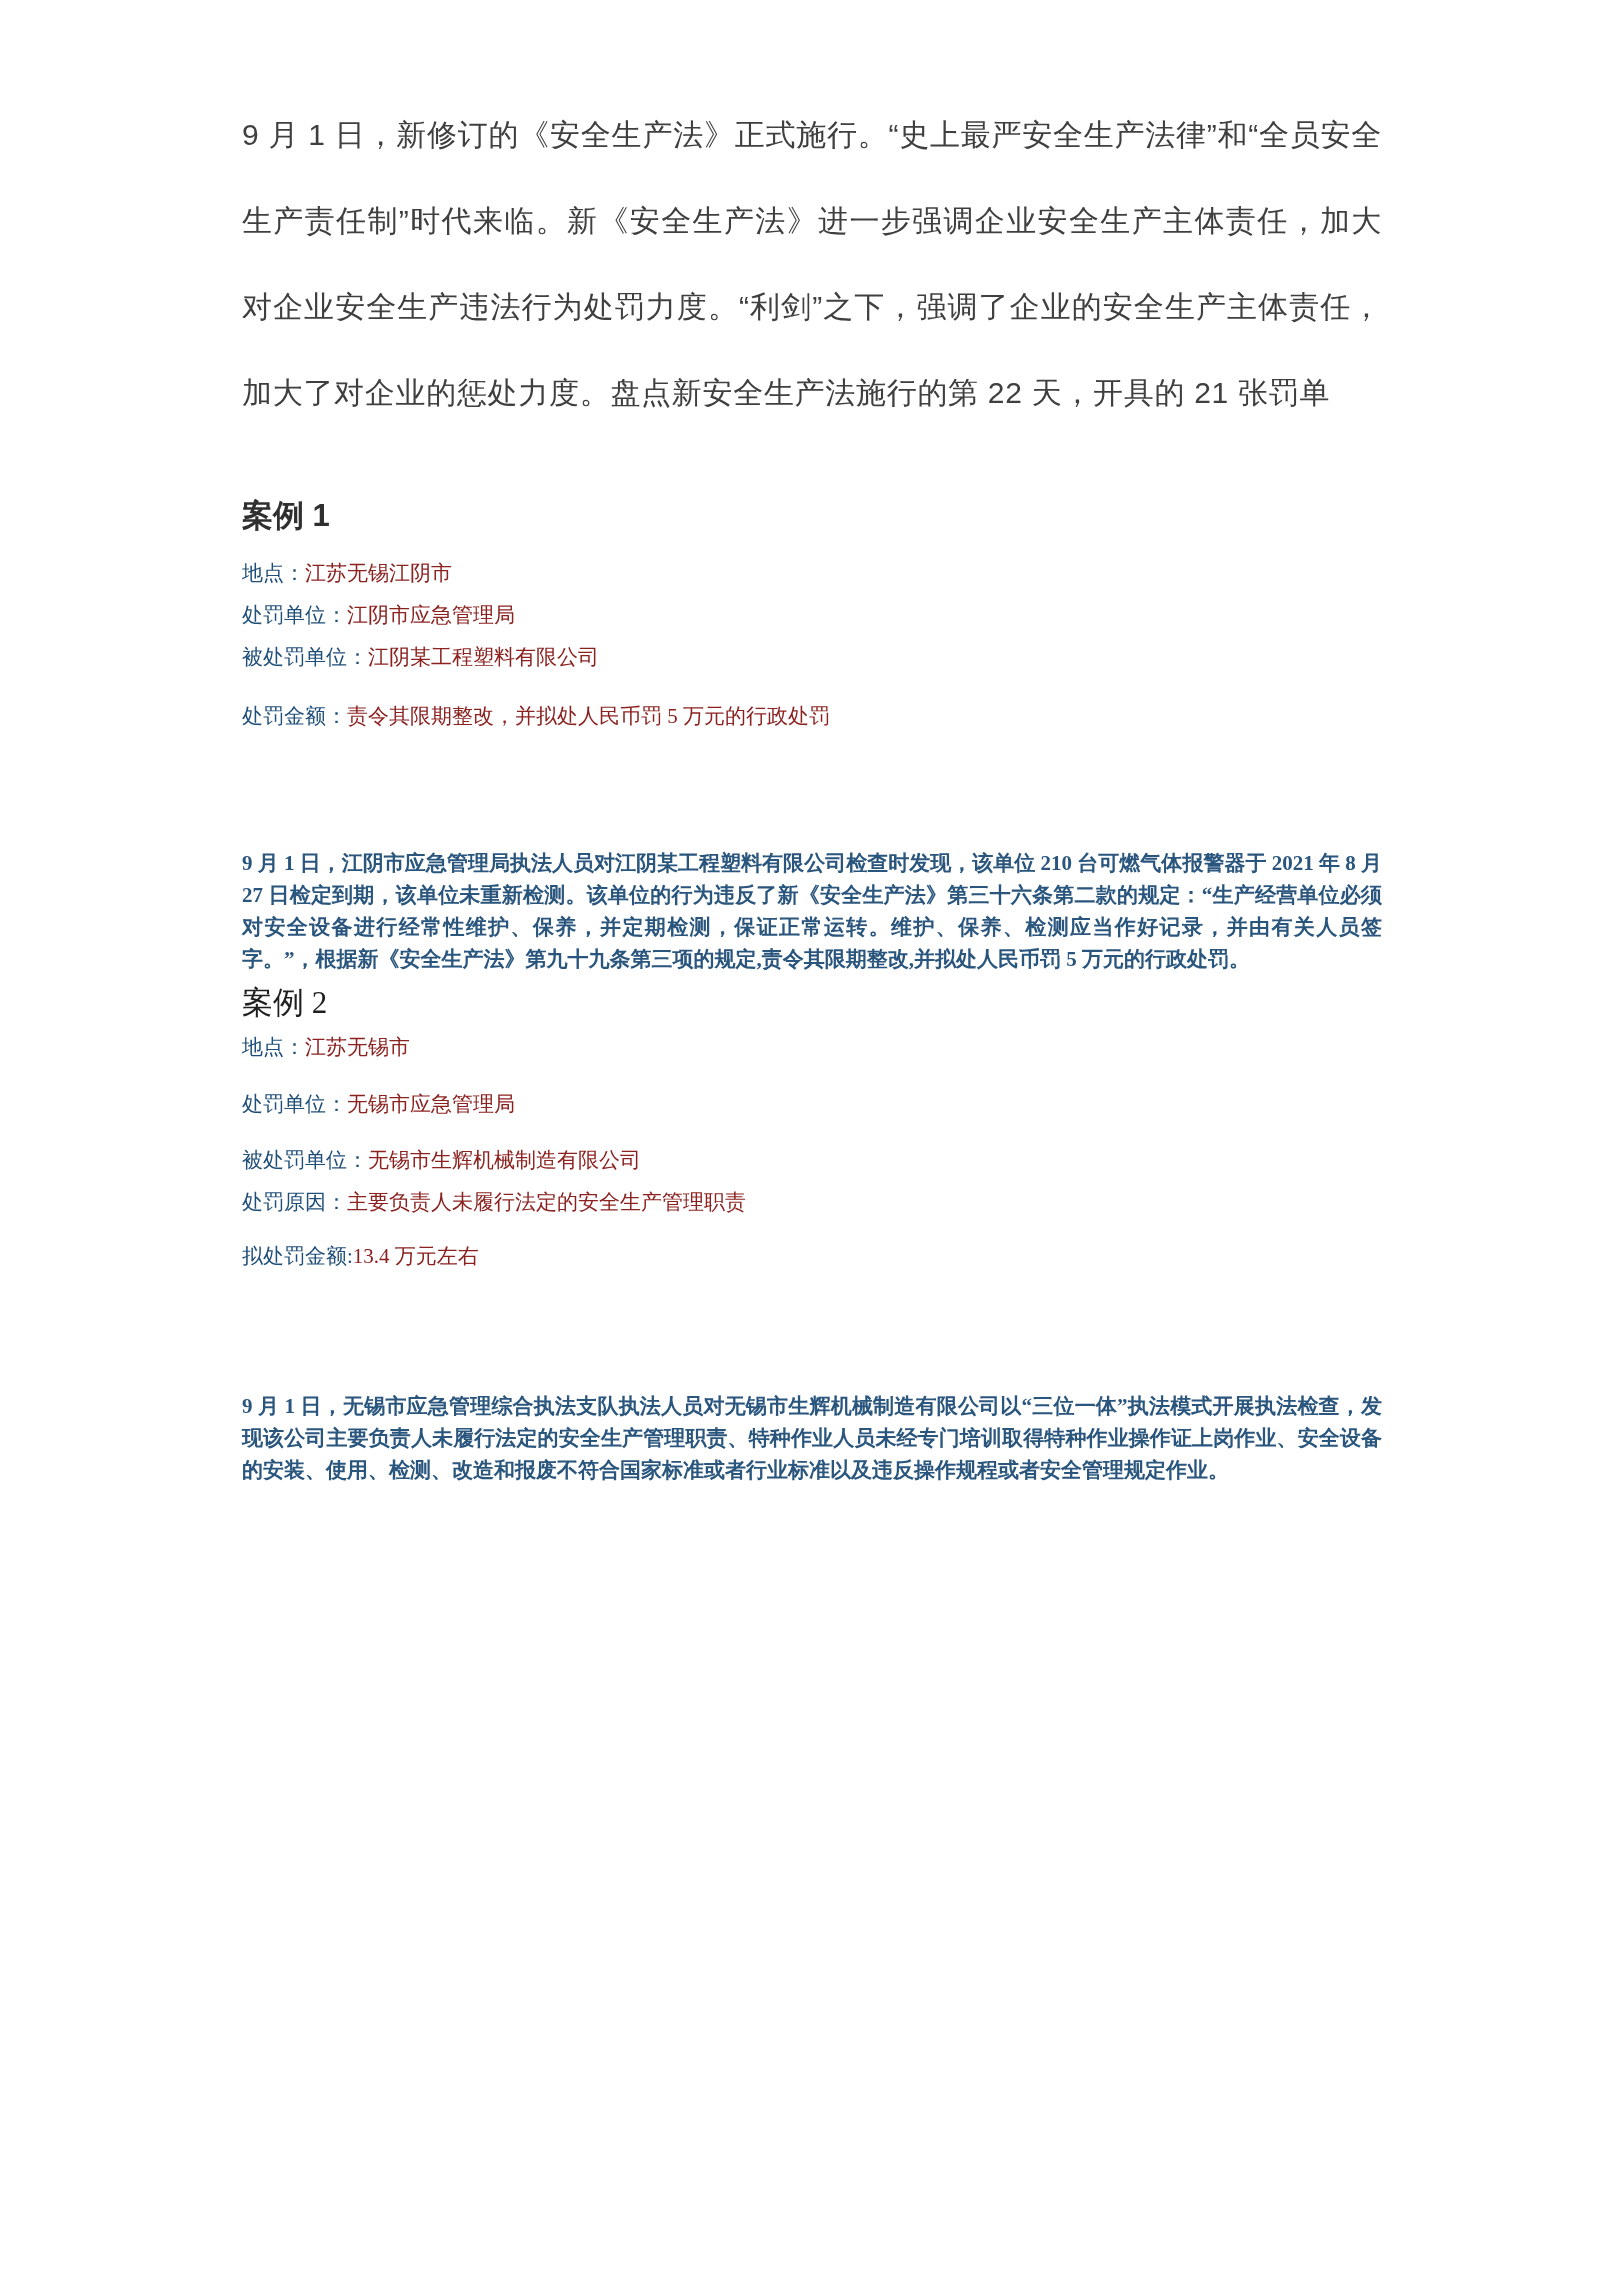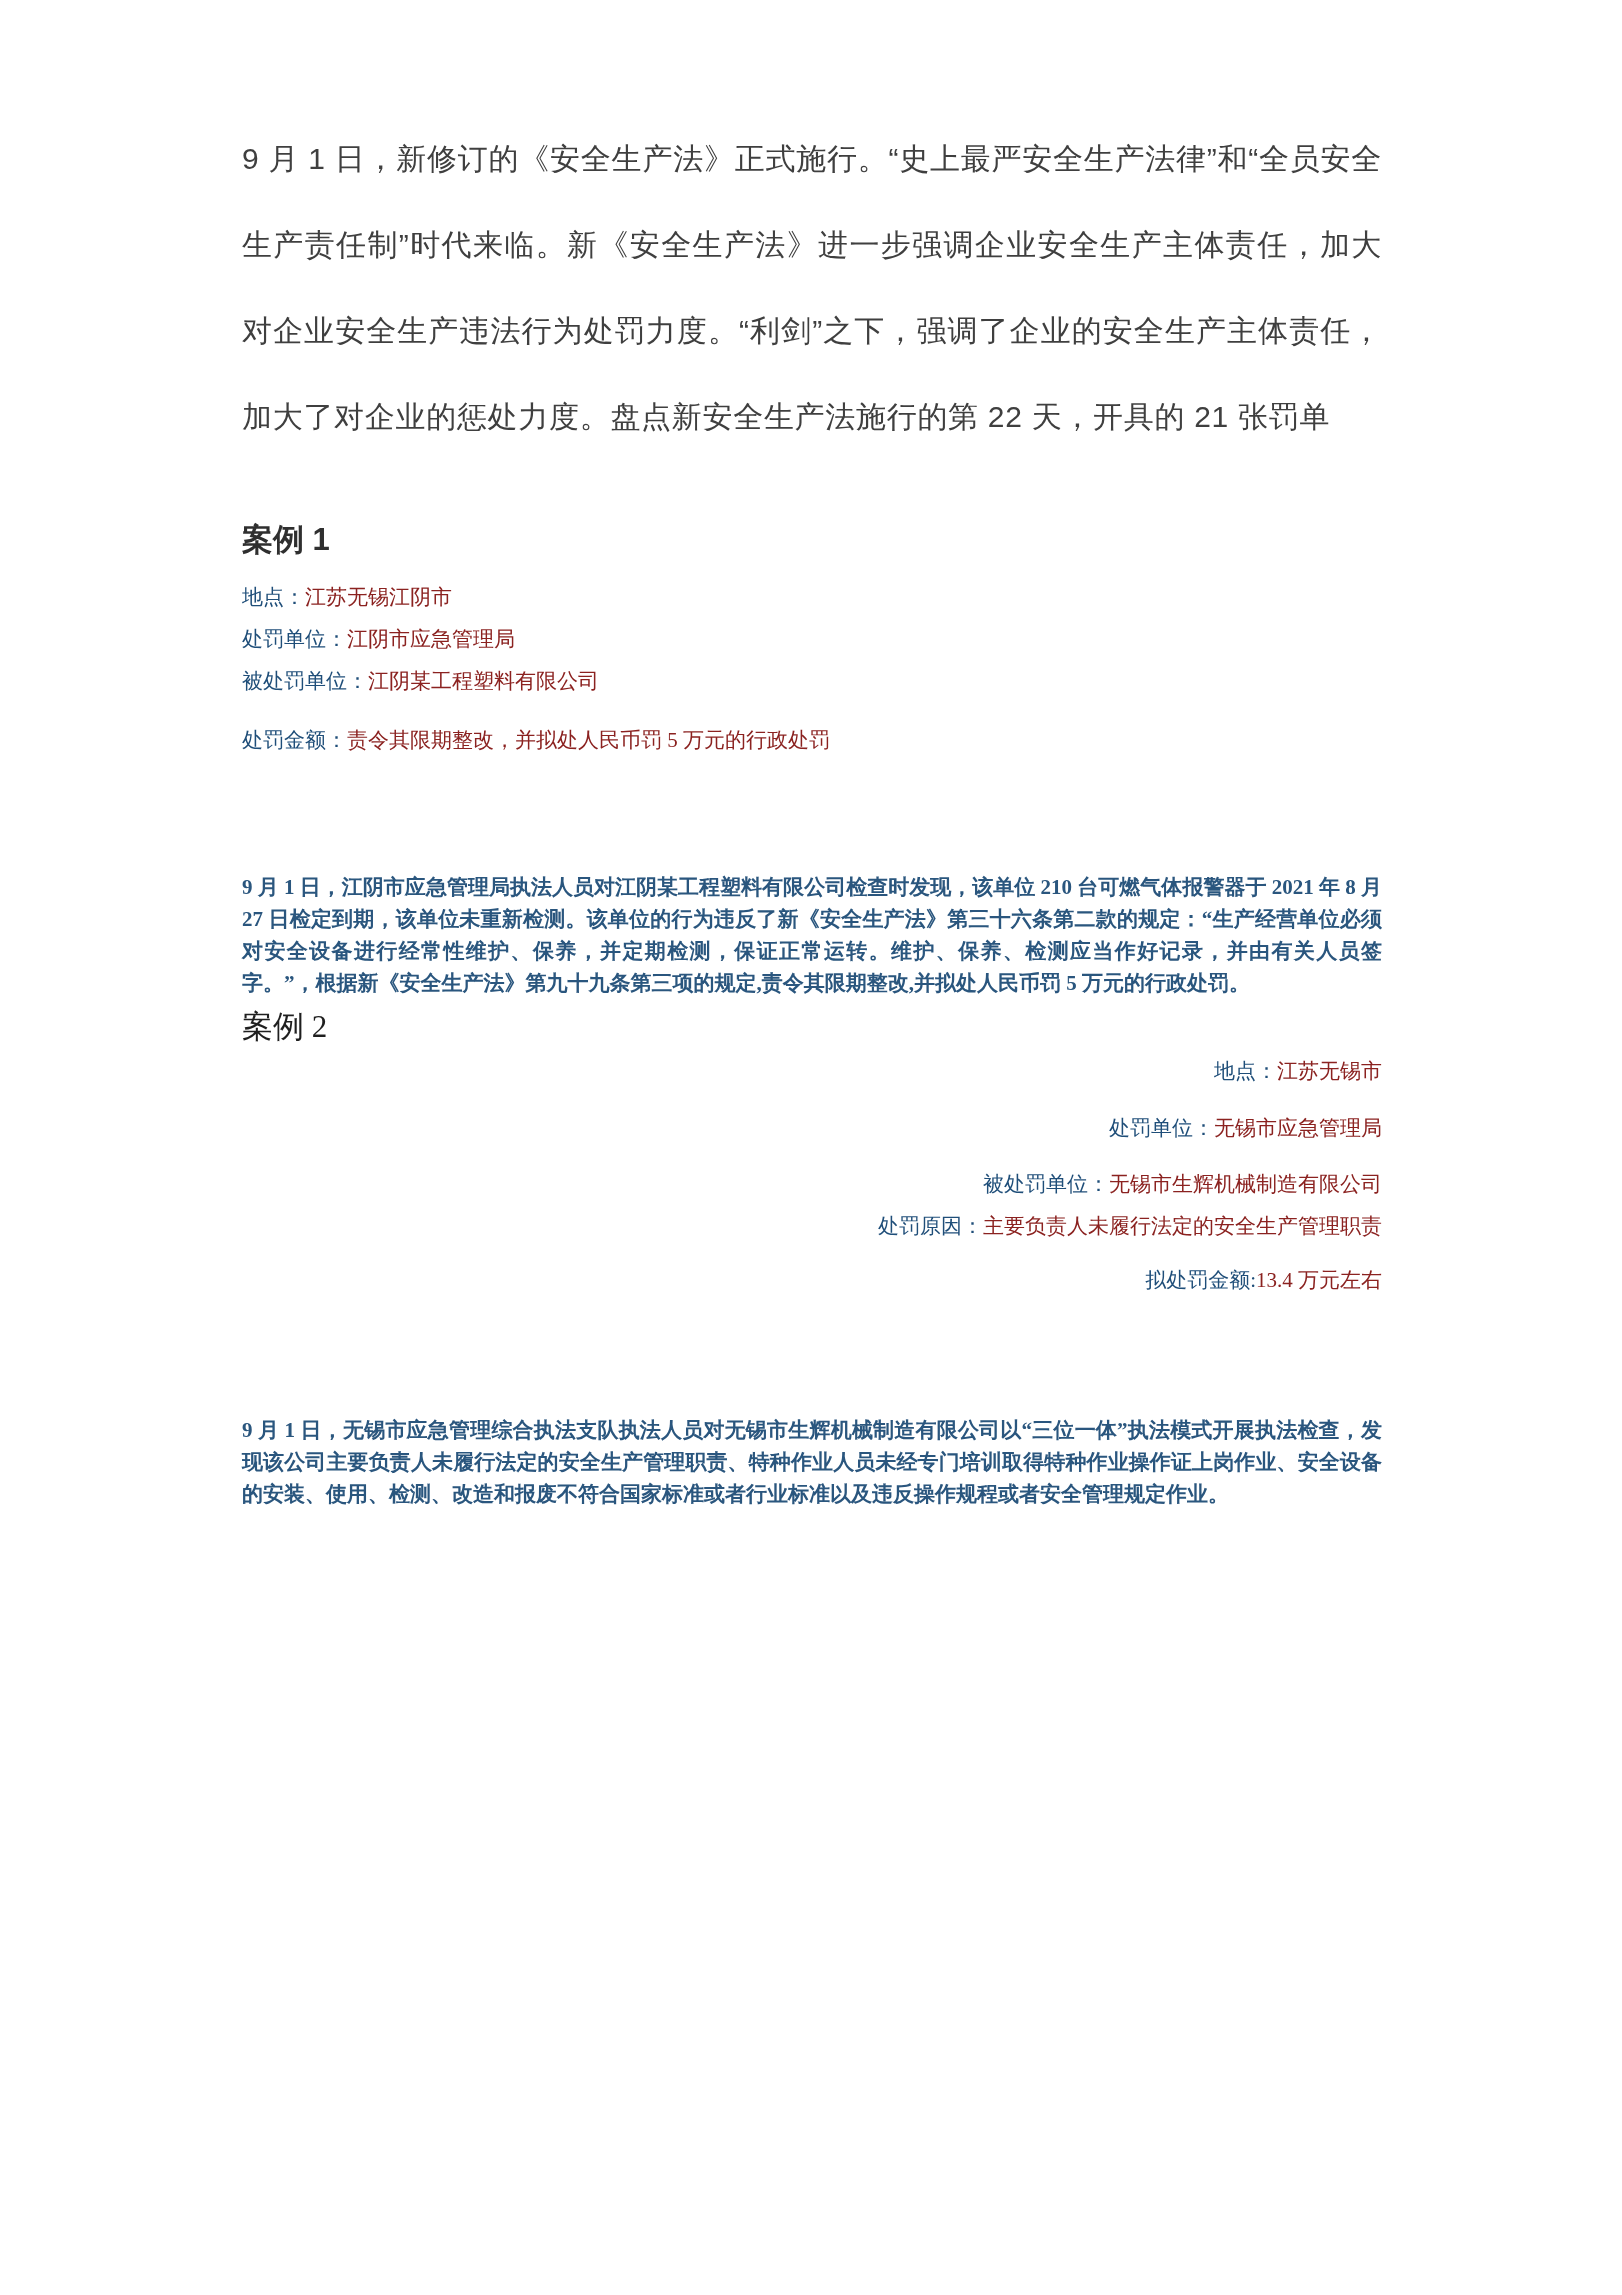--- a/index.html
+++ b/index.html
@@ -6,21 +6,21 @@
     margin: 0;
     padding: 0;
     background: #ffffff;
   }
   .page {
     position: relative;
     width: 1623px;
     height: 2295px;
     background: #ffffff;
     box-sizing: border-box;
-    padding: 116px 241px 0 242px;
+    padding: 92px 241px 0 242px;
     overflow: hidden;
     font-family: "Liberation Serif", serif;
   }
   
   .intro {
     margin: 0;
     font-family: "Liberation Sans", sans-serif;
     font-size: 30px;
     line-height: 86px;
     color: var(--intro-gray, #3F3F3F);
@@ -52,21 +52,21 @@
     margin: 0;
     font-size: 21px;
     line-height: 42px;
     white-space: nowrap;
   }
   .field .lbl { color: var(--label-blue, #1F4E79); }
   .field .val { color: var(--value-red, #8B2220); }
   
   .fields-1 .field:last-child { margin-top: 17px; }
   
-  .fields-2 { margin-top: 3.9px; text-align: right; }
+  .fields-2 { margin-top: 3.9px; }
   .fields-2 .field:nth-child(2) { margin-top: 14.4px; }
   .fields-2 .field:nth-child(3) { margin-top: 14.4px; }
   .fields-2 .field:nth-child(5) { margin-top: 12px; }
   
   .body-para {
     margin: 0;
     font-size: 21px;
     line-height: 32px;
     color: var(--body-blue, #2A567E);
     text-align: justify;

